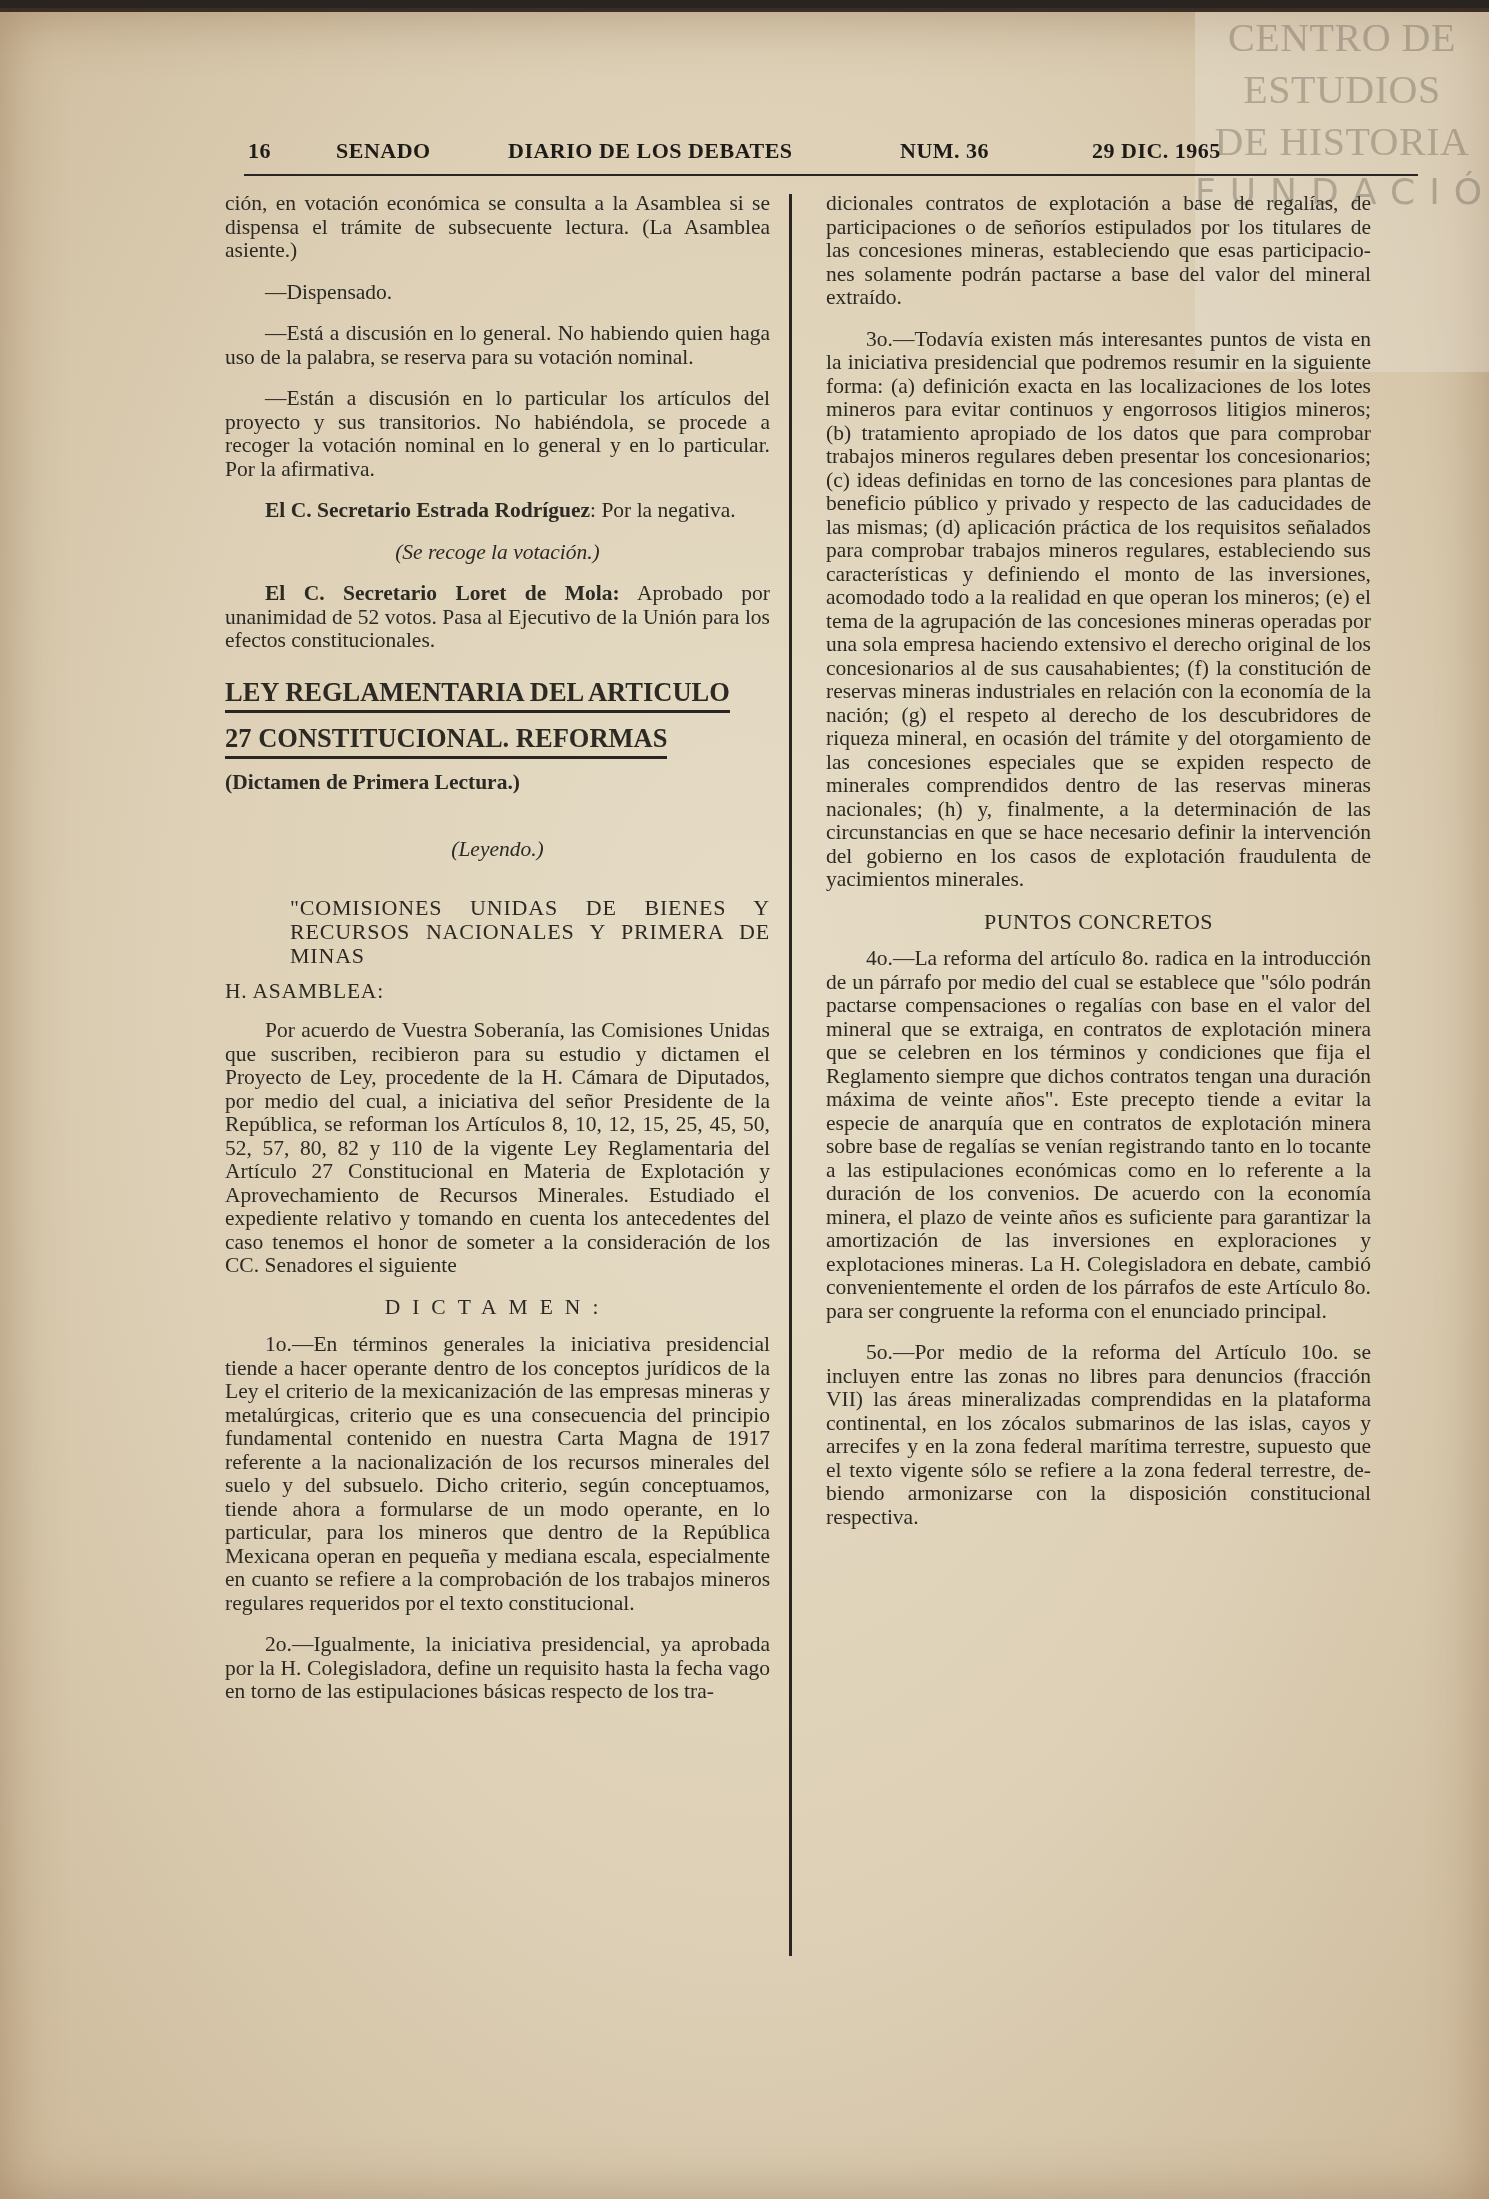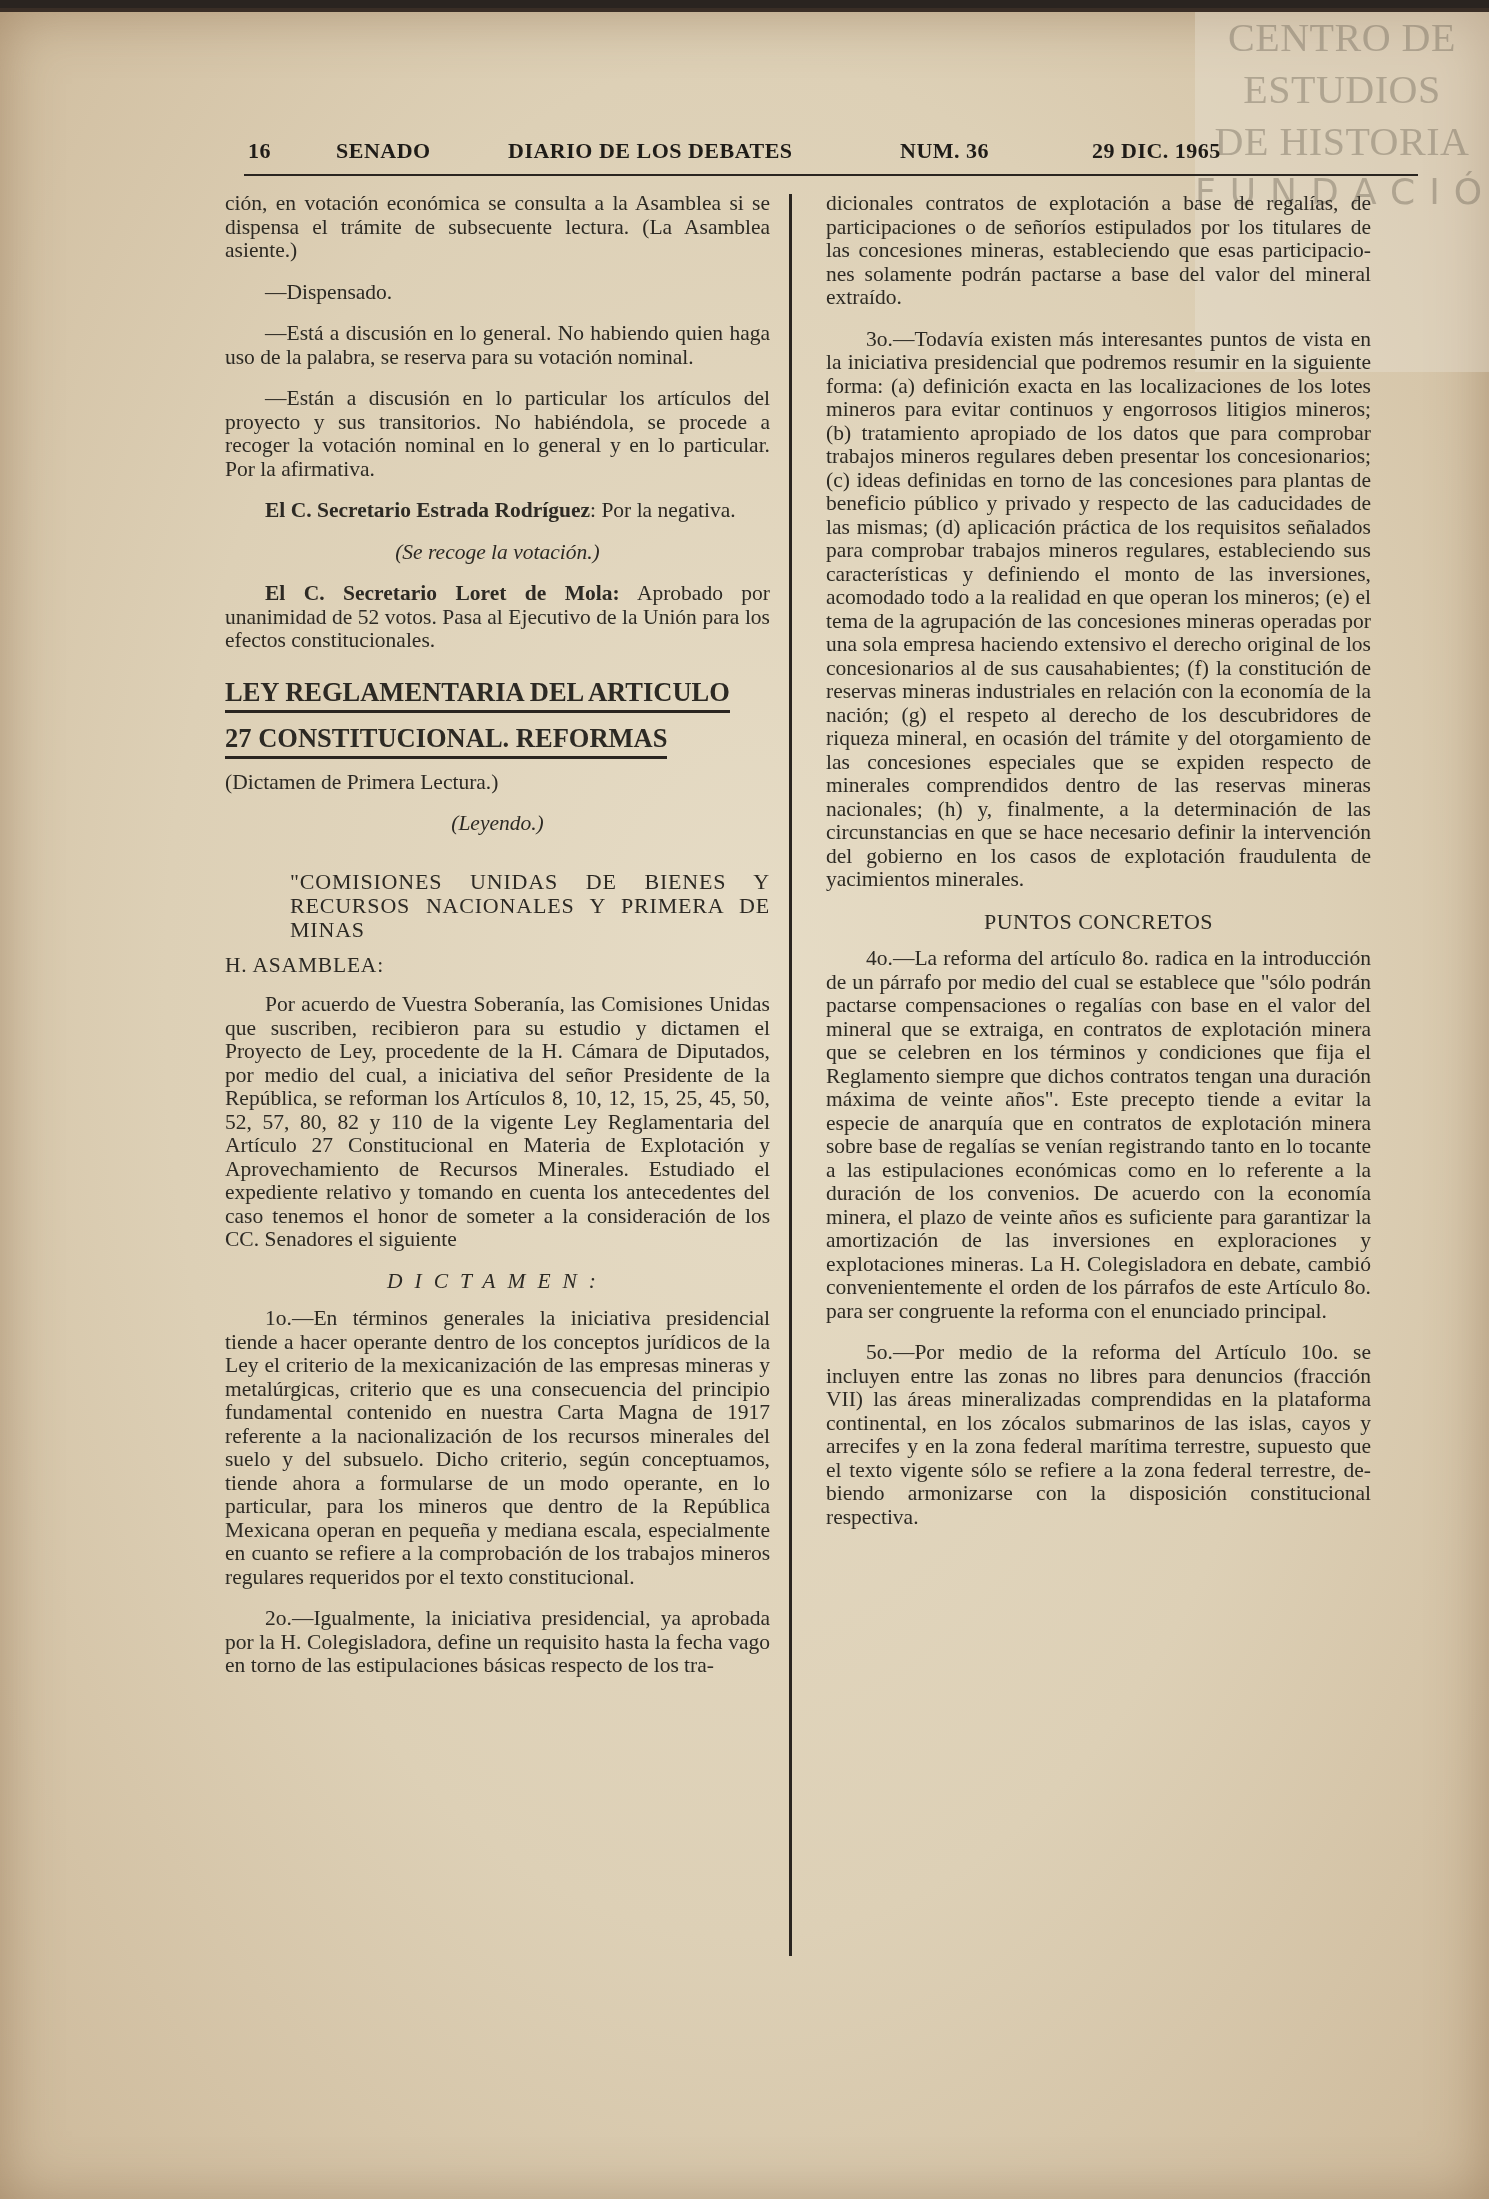--- a/index.html
+++ b/index.html
@@ -48,23 +48,23 @@
   p { margin: 0 0 18px 0; }
   .indent { text-indent: 40px; }
   .center { text-align: center; font-style: italic; }
   .bold { font-weight: bold; }
   .title {
     font-weight: bold; font-size: 26.5px; line-height: 30px;
     text-align: center; margin: 0; padding-bottom: 3px;
     border-bottom: 3px solid #2a2520; display: inline-block; white-space: nowrap;
   }
   .title-wrap { margin: 24px 0 12px 0; }
-  .subtitle { font-weight: normal; margin-top: 8px; margin-bottom: 18px; }
+  .subtitle { font-weight: bold; margin-top: 8px; margin-bottom: 44px; }
   .comm { margin-left: 65px; font-size: 22px; line-height: 24px; letter-spacing: 0.8px; text-align: justify; }
-  .spaced { letter-spacing: 12px; text-align: center; font-style: italic; }
+  .spaced { letter-spacing: 12px; text-align: center; }
   .section-head { text-align: center; font-size: 22px; letter-spacing: 0.5px; margin: 8px 0 14px 0; }
 </style>
 </head>
 <body>
 
 <div class="page">
 
   <div class="watermark">
     <div class="wm-line">CENTRO DE</div>
     <div class="wm-line">ESTUDIOS</div>

